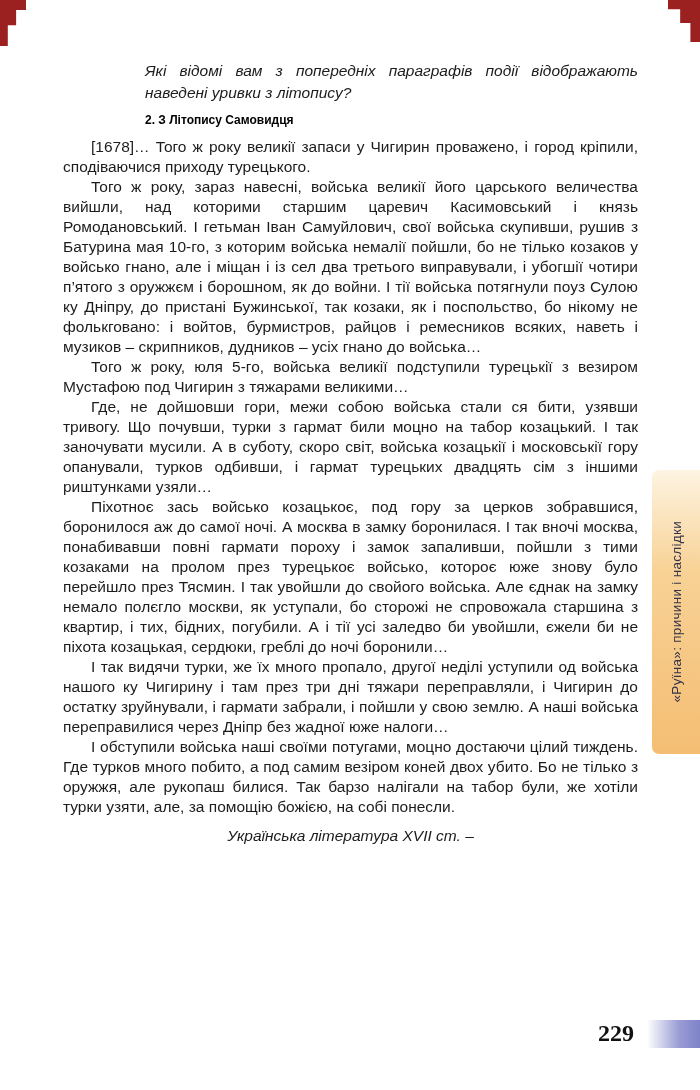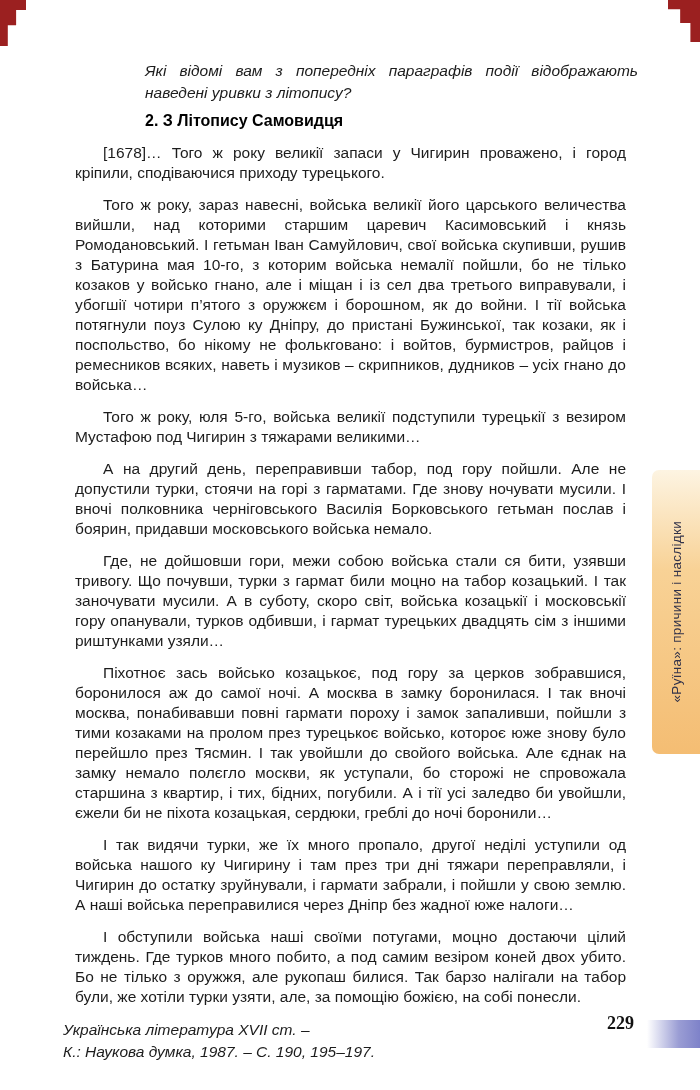--- a/index.html
+++ b/index.html
@@ -43,36 +43,36 @@
     margin: 0 0 7px 82px;
     font-style: italic;
     font-size: 15.5px;
     line-height: 21.5px;
     text-align: justify;
   }
 
   .heading {
     margin: 0 0 6px 82px;
     font-weight: bold;
-    font-size: 16px;
+    font-size: 12px;
     line-height: 21px;
     color: #000;
   }
 
   .bodytext p {
-    margin: 12px;
+    margin: 0;
     text-indent: 28px;
     font-size: 15.5px;
     line-height: 20px;
     text-align: justify;
   }
 
   .citation {
     margin-top: 8px;
-    text-align: left;
+    text-align: center;
     font-style: italic;
     font-size: 15.5px;
     line-height: 21.5px;
   }
 
   
   .side-tab {
     position: absolute;
     right: 0;
     top: 470px;
@@ -89,24 +89,24 @@
     transform: rotate(180deg);
     font-size: 13.5px;
     color: #33334a;
     letter-spacing: 0.3px;
     white-space: nowrap;
   }
 
   .page-number {
     position: absolute;
     right: 66px;
-    bottom: 56px;
+    bottom: 43px;
     font-family: "Liberation Serif", serif;
     font-weight: bold;
-    font-size: 18px;
+    font-size: 24px;
     color: #111;
   }
 
   .bottom-bar {
     position: absolute;
     right: 0;
     bottom: 42px;
     width: 53px;
     height: 28px;
     background: linear-gradient(to right, #ffffff 0%, #9a9dd4 60%, #7e82c9 100%);
@@ -122,30 +122,28 @@
 
   <div class="content">
     <p class="question">Які відомі вам з попередніх параграфів події відображають наведені уривки з літопису?</p>
 
     <div class="heading">2. З Літопису Самовидця</div>
 
     <div class="bodytext">
       <p>[1678]… Того ж року великії запаси у Чигирин проважено, і город кріпили, сподіваючися приходу турецького.</p>
       <p>Того ж року, зараз навесні, войська великії його царського величества вийшли, над которими старшим царевич Касимовський і князь Ромодановський. І гетьман Іван Самуйлович, свої войська скупивши, рушив з Батурина мая 10-го, з которим войська немалії пойшли, бо не тілько козаков у войсько гнано, але і міщан і із сел два третього виправували, і убогшії чотири п’ятого з оружжєм і борошном, як до войни. І тії войська потягнули поуз Сулою ку Дніпру, до пристані Бужинської, так козаки, як і поспольство, бо нікому не фолькговано: і войтов, бурмистров, райцов і ремесников всяких, наветь і музиков – скрипников, дудников – усіх гнано до войська…</p>
       <p>Того ж року, юля 5-го, войська великії подступили турецькії з везиром Мустафою под Чигирин з тяжарами великими…</p>
-      <p>А на другий день, переправивши табор, под гору пойшли. Але не допустили турки, стоячи на горі з гарматами. Где знову ночувати мусили. І вночі полковника черніговського Василія Борковського гетьман послав і боярин, придавши московського войська немало.</p>
       <p>Где, не дойшовши гори, межи собою войська стали ся бити, узявши тривогу. Що почувши, турки з гармат били моцно на табор козацький. І так заночувати мусили. А в суботу, скоро світ, войська козацькії і московськії гору опанували, турков одбивши, і гармат турецьких двадцять сім з іншими риштунками узяли…</p>
       <p>Піхотноє зась войсько козацькоє, под гору за церков зобравшися, боронилося аж до самої ночі. А москва в замку боронилася. І так вночі москва, понабивавши повні гармати пороху і замок запаливши, пойшли з тими козаками на пролом през турецькоє войсько, котороє юже знову було перейшло през Тясмин. І так увойшли до свойого войська. Але єднак на замку немало полєгло москви, як уступали, бо сторожі не спровожала старшина з квартир, і тих, бідних, погубили. А і тії усі заледво би увойшли, єжели би не піхота козацькая, сердюки, греблі до ночі боронили…</p>
       <p>І так видячи турки, же їх много пропало, другої неділі уступили од войська нашого ку Чигирину і там през три дні тяжари переправляли, і Чигирин до остатку зруйнували, і гармати забрали, і пойшли у свою землю. А наші войська переправилися через Дніпр без жадної юже налоги…</p>
       <p>І обступили войська наші своїми потугами, моцно достаючи цілий тиждень. Где турков много побито, а под самим везіром коней двох убито. Бо не тілько з оружжя, але рукопаш билися. Так барзо налігали на табор були, же хотіли турки узяти, але, за помощію божією, на собі понесли.</p>
     </div>
 
     <div class="citation">
       <div>Українська література XVII ст. –</div>
-      <div>К.: Наукова думка, 1987. – С. 190, 195–197.</div>
     </div>
   </div>
 
   <div class="side-tab">
     <span class="vlabel">«Руїна»: причини і наслідки</span>
   </div>
 
   <div class="page-number">229</div>
 
   <div class="bottom-bar"></div>

